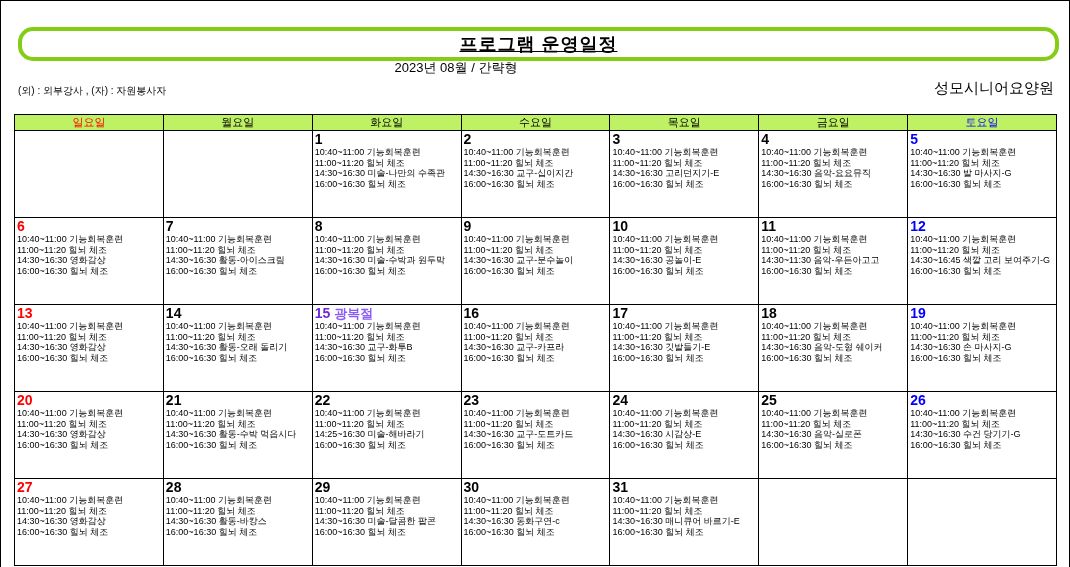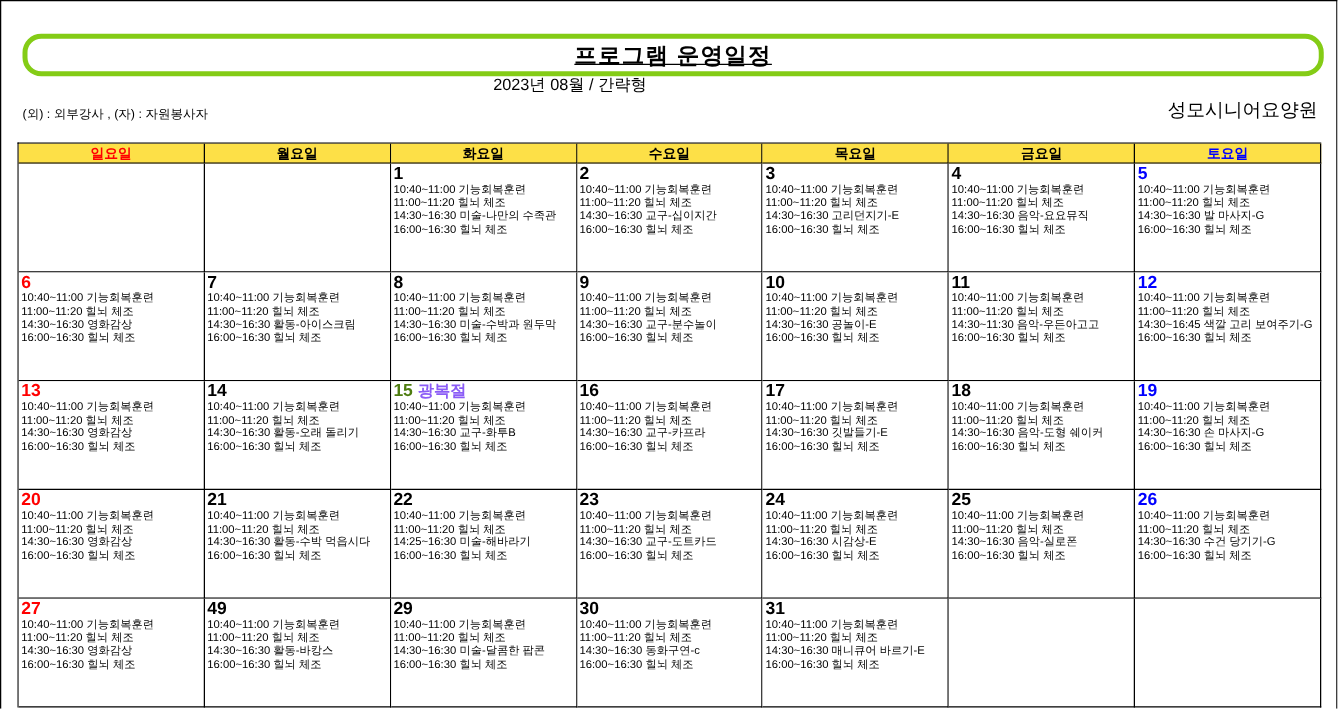--- a/index.html
+++ b/index.html
@@ -15,31 +15,31 @@
     display:flex;align-items:center;justify-content:center;
   }
   .title-text{font-size:18px;font-weight:bold;text-decoration:underline;letter-spacing:1px;}
   .subtitle{position:absolute;left:0;top:59px;width:912px;text-align:center;font-size:13px;}
   .facility{position:absolute;right:16px;top:79px;font-size:15px;font-weight:normal;}
   .legend{position:absolute;left:18px;top:84px;font-size:10px;}
   .calendar{position:absolute;left:14px;top:114px;width:1042px;border-top:1px solid #000;border-left:1px solid #000;}
   .row{display:grid;grid-template-columns:repeat(7,1fr);}
   .cell{border-right:1px solid #000;border-bottom:1px solid #000;box-sizing:border-box;background:#fff;}
   .header-cell{
-    background:#fde047;height:16px;display:flex;align-items:center;justify-content:center;
-    font-size:11px;font-weight:bold;text-align:center;
+    background:#bef264;height:16px;display:flex;align-items:center;justify-content:center;
+    font-size:11px;font-weight:normal;text-align:center;
   }
   .day-cell{height:87px;padding:0 2px;overflow:hidden;}
   .day-head{line-height:15px;}
   .day-number{font-size:14px;font-weight:bold;}
   .holiday-label{font-size:13px;font-weight:bold;color:#8b5cf6;margin-left:4px;}
   .line{font-size:9px;line-height:10.5px;word-break:break-all;}
   .sunday{color:#ff0000;}
   .saturday{color:#0000ff;}
-  .holiday{color:#4d7c0f;}
+  .holiday{color:#6d28d9;}
 </style>
 </head>
 <body>
 
 <div class="page-frame"></div>
 
 <div class="title-box">
   <span class="title-text">프로그램 운영일정</span>
 </div>
 
@@ -253,21 +253,21 @@
     </div>
     <div class="row">
       <div class="cell day-cell">
         <div class="day-head"><span class="day-number sunday">27</span></div>
         <div class="line">10:40~11:00 기능회복훈련</div>
         <div class="line">11:00~11:20 힐뇌 체조</div>
         <div class="line">14:30~16:30 영화감상</div>
         <div class="line">16:00~16:30 힐뇌 체조</div>
       </div>
       <div class="cell day-cell">
-        <div class="day-head"><span class="day-number weekday">49</span></div>
+        <div class="day-head"><span class="day-number weekday">28</span></div>
         <div class="line">10:40~11:00 기능회복훈련</div>
         <div class="line">11:00~11:20 힐뇌 체조</div>
         <div class="line">14:30~16:30 활동-바캉스</div>
         <div class="line">16:00~16:30 힐뇌 체조</div>
       </div>
       <div class="cell day-cell">
         <div class="day-head"><span class="day-number weekday">29</span></div>
         <div class="line">10:40~11:00 기능회복훈련</div>
         <div class="line">11:00~11:20 힐뇌 체조</div>
         <div class="line">14:30~16:30 미술-달콤한 팝콘</div>

